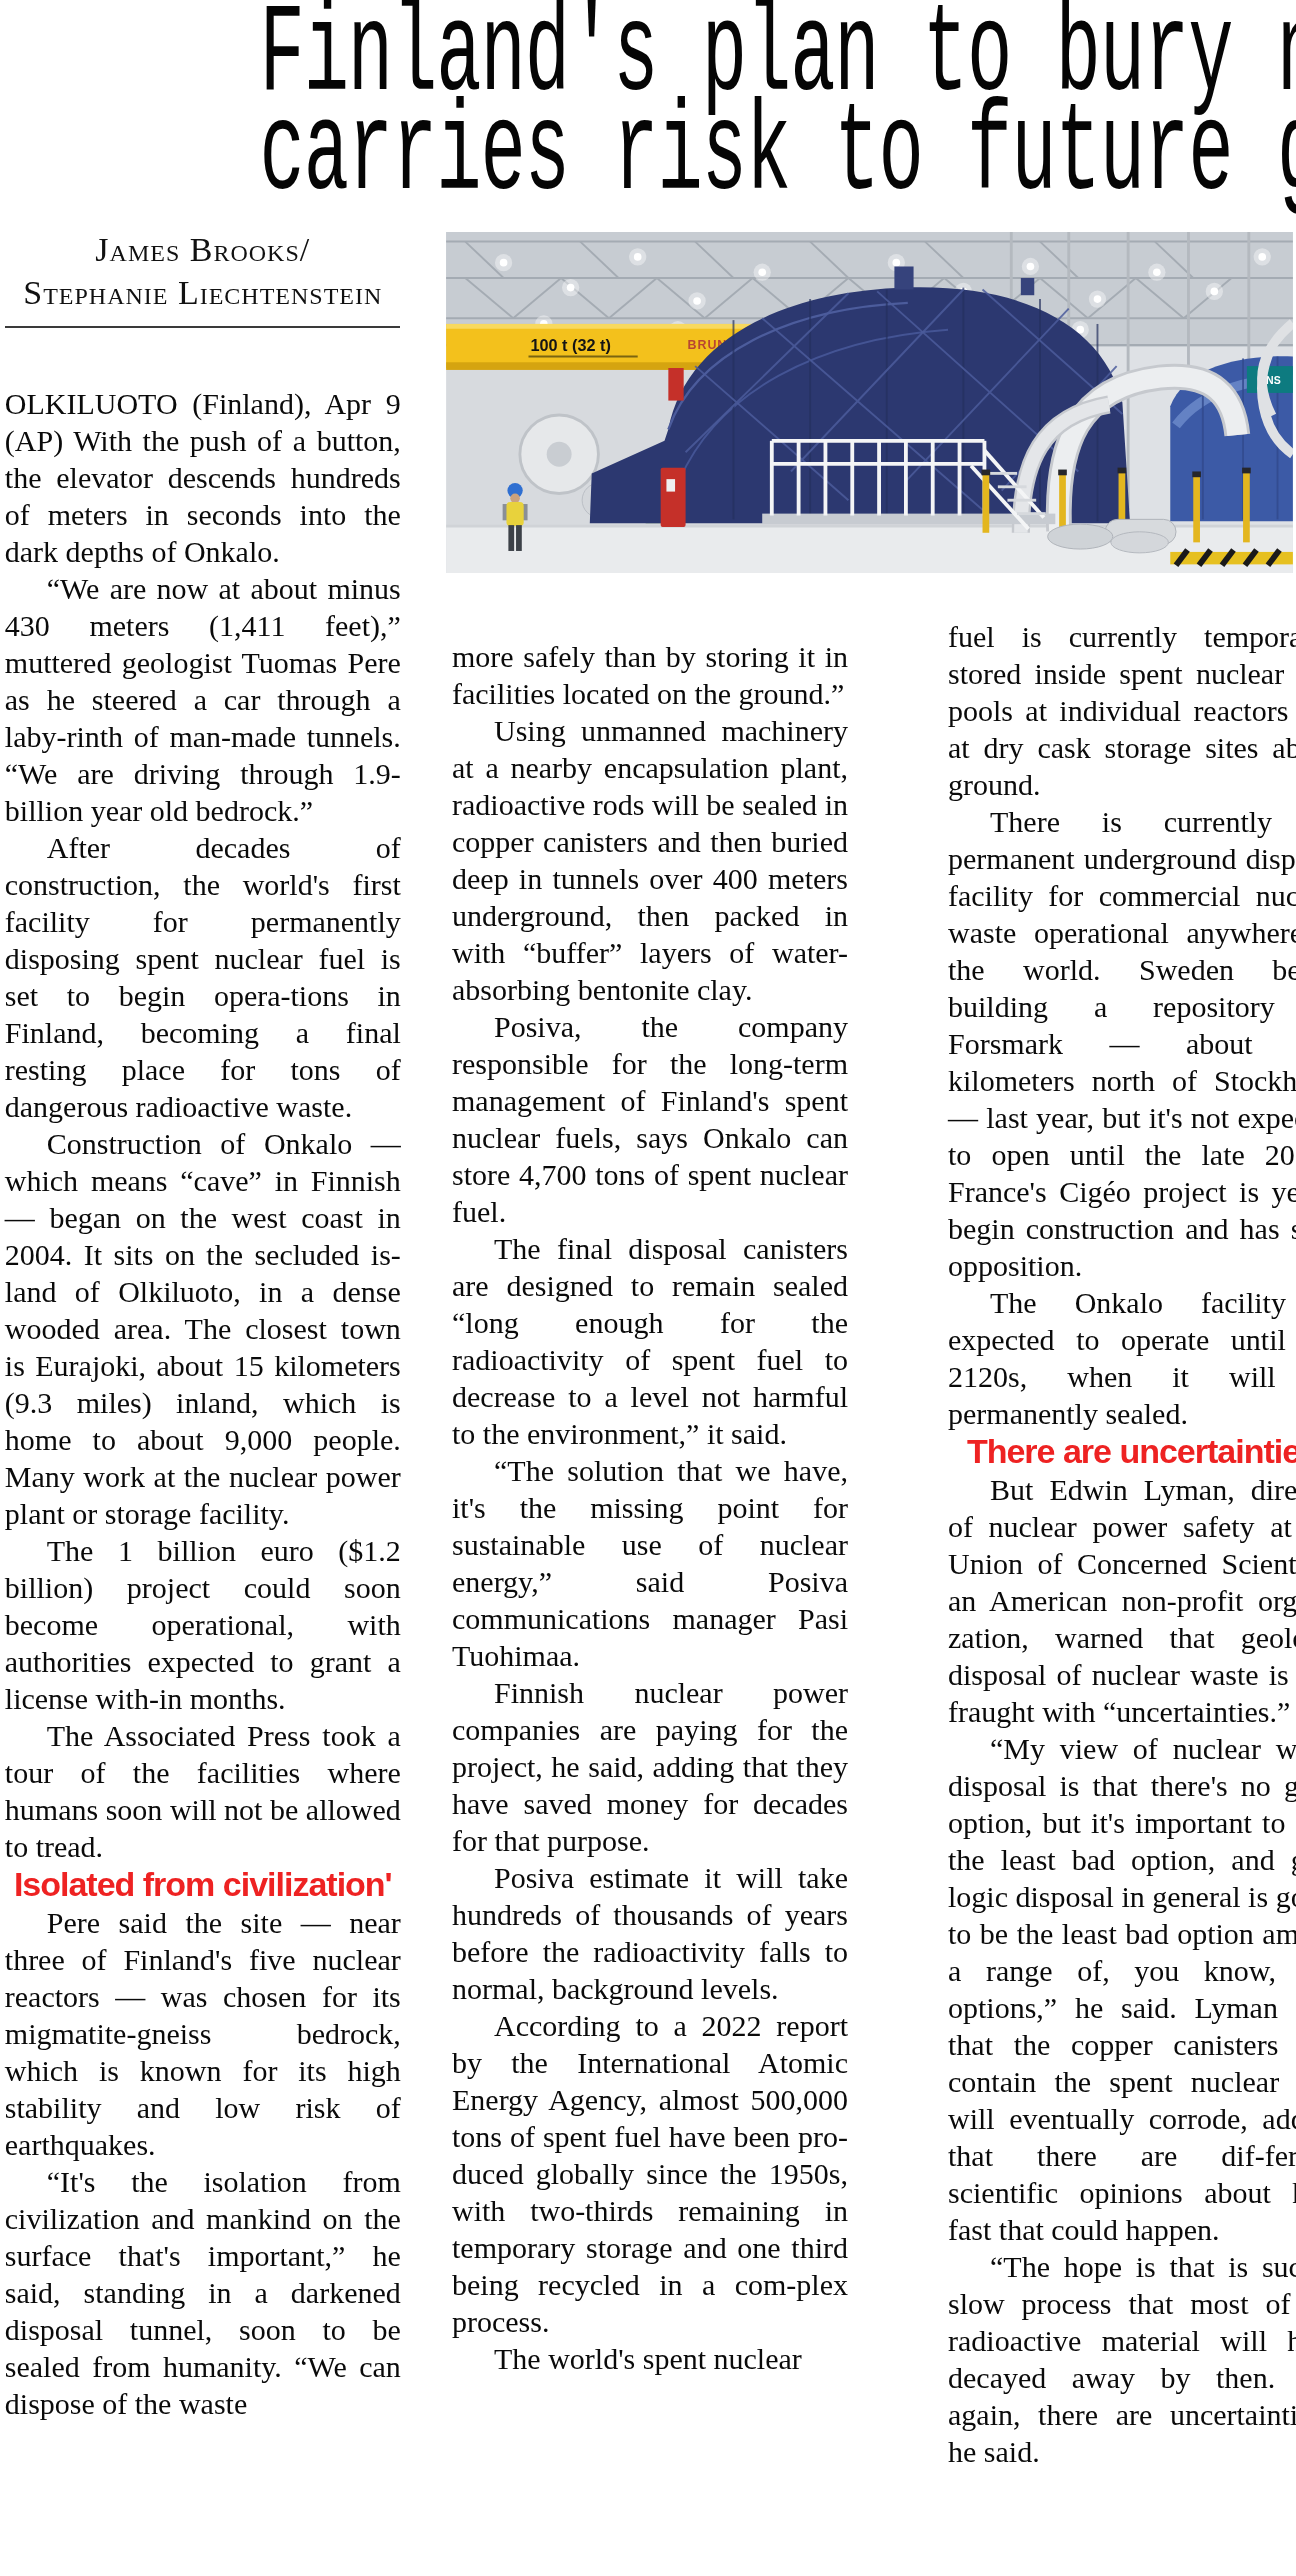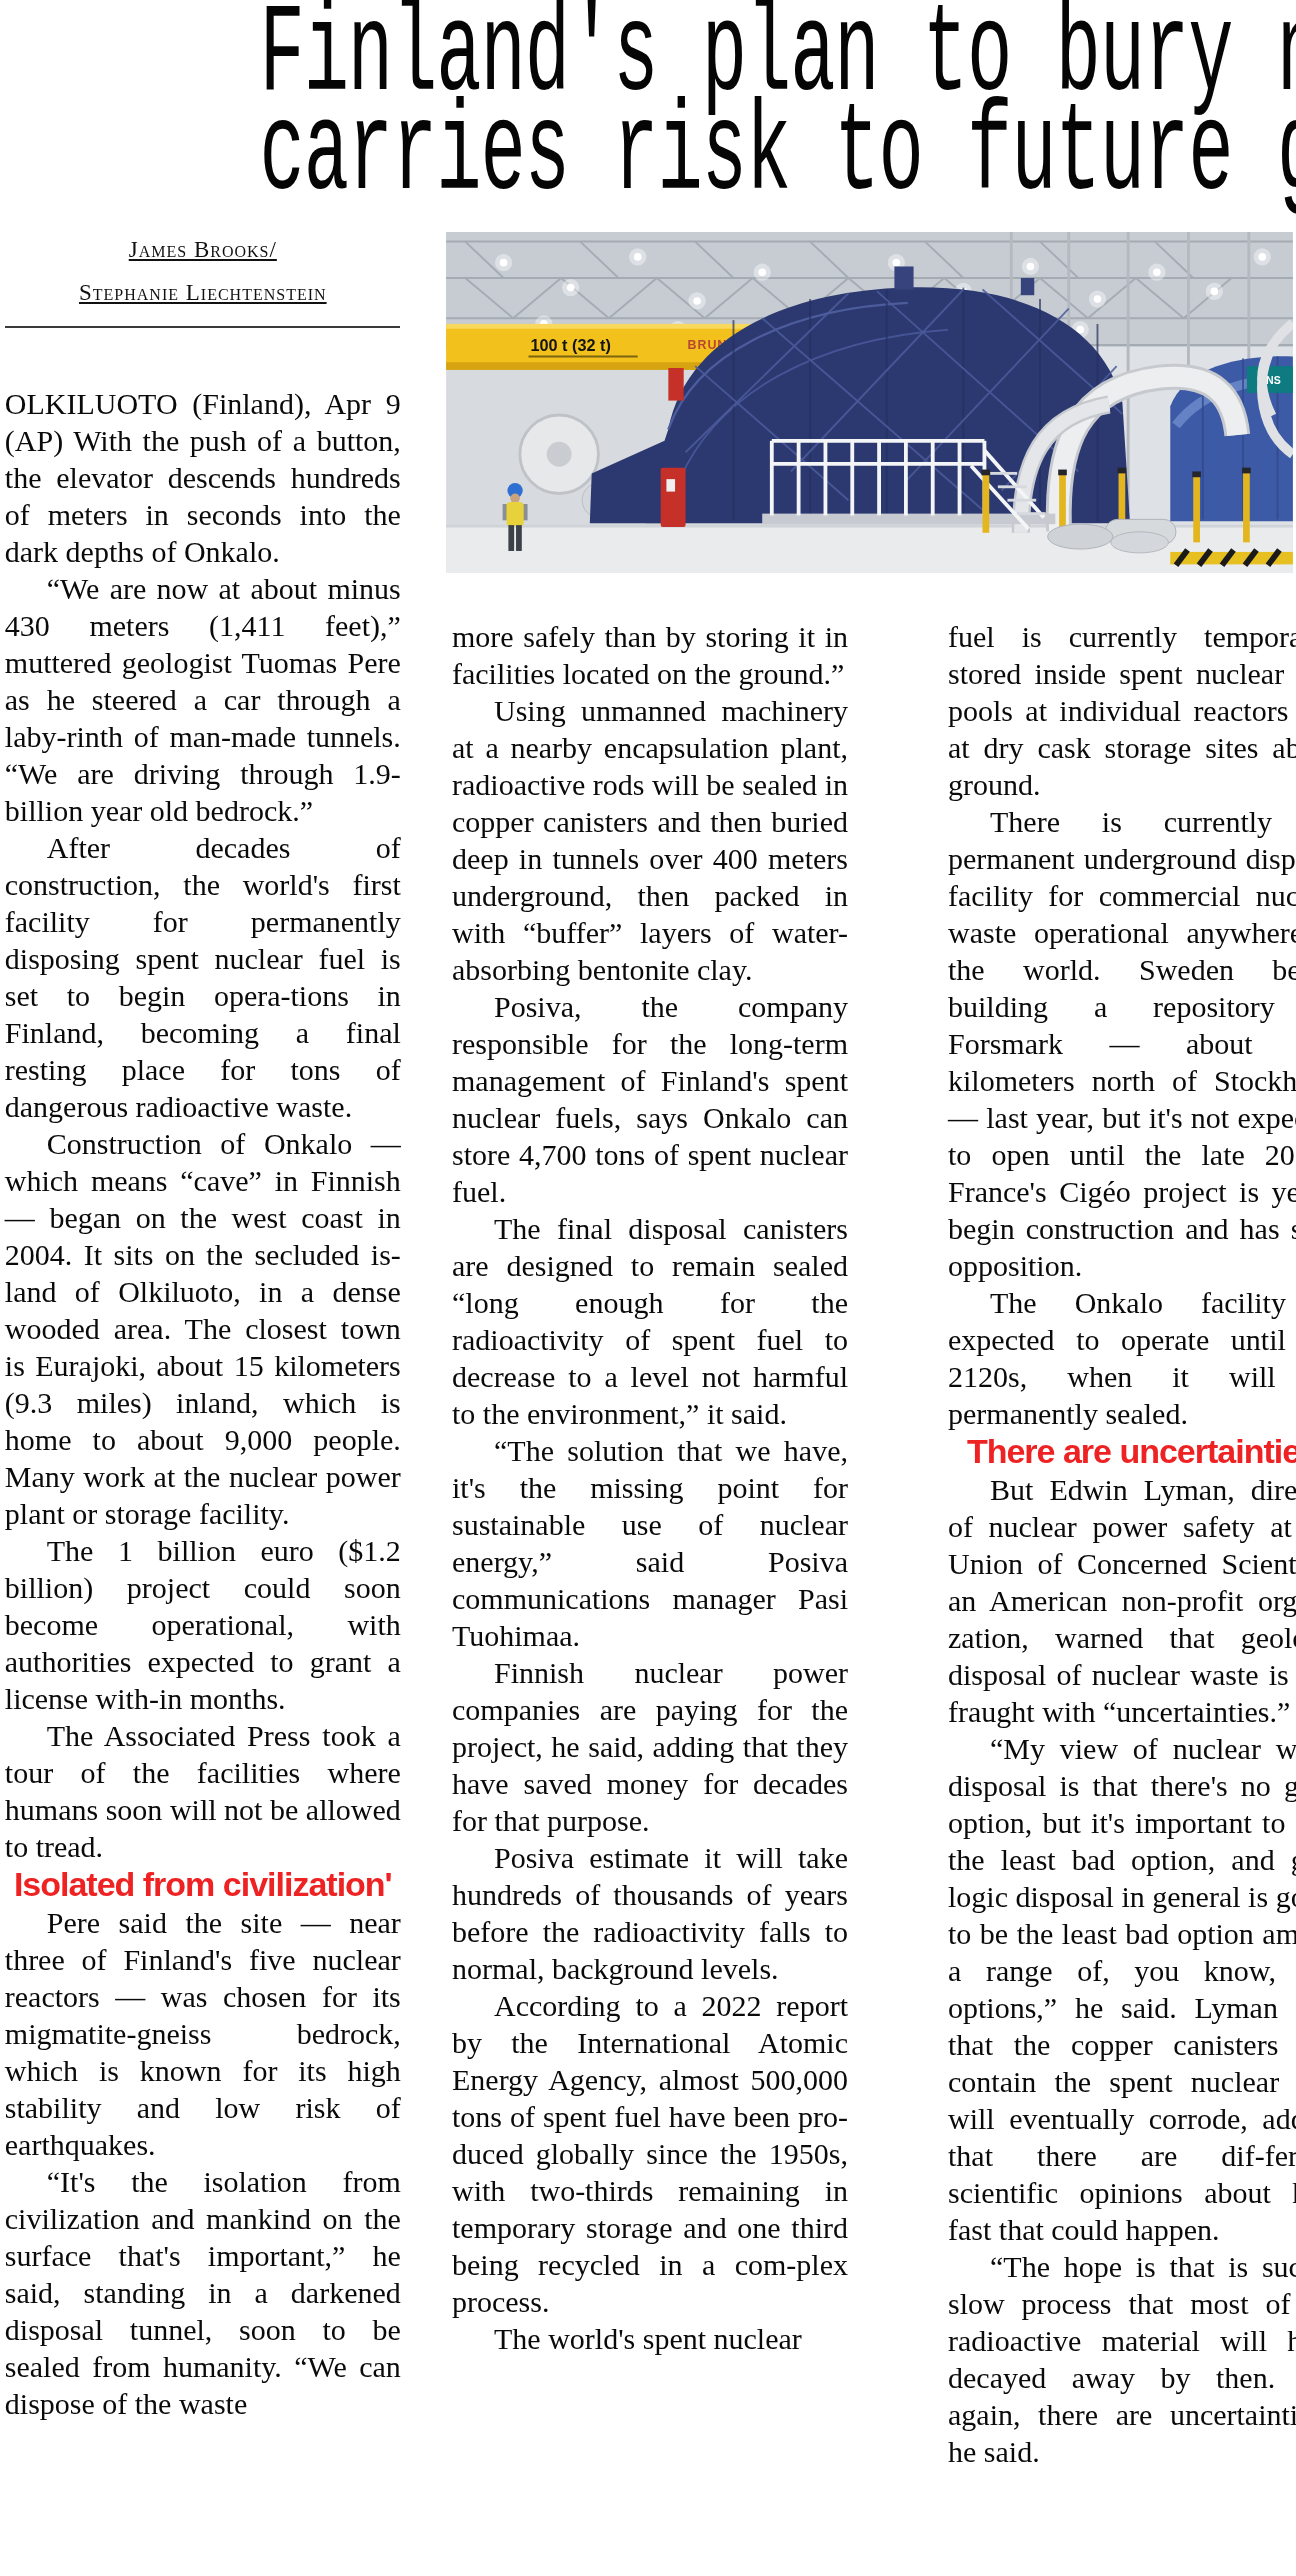--- a/index.html
+++ b/index.html
@@ -8,26 +8,26 @@
 
   
   #headline{position:absolute;top:5.7px;left:0;width:1297px;text-align:center;font-family:Liberation Mono, monospace;}
   .headline-scale{transform:scaleX(0.60);transform-origin:50% 0;
       font-size:126px;line-height:99px;letter-spacing:-1.9px;font-weight:normal;
       white-space:nowrap;color:#050505;}
 
   
   .col{position:absolute;width:396px;}
   #col1{left:4.8px;top:228px;}
-  #col2{left:452px;top:618px;}
+  #col2{left:452px;top:638px;}
   #col3{left:948px;top:618px;}
 
   
   #byline{width:396px;text-align:center;font-variant:small-caps;
-          font-size:23px;line-height:43px;letter-spacing:1px;color:#111;text-decoration:underline;}
+          font-size:34px;line-height:43px;letter-spacing:1px;color:#111;}
   #byline-rule{border:0;border-top:2.9px solid #3a3a3a;margin:11.5px 0 0 0;width:395px;}
 
   
   .textflow{width:396px;margin-top:0;}
   #col1 .textflow{margin-top:57px;}
   .textflow p{margin:0;padding:0;}
   .textflow p.body{font-size:30px;line-height:37px;text-align:justify;text-indent:42px;
                    font-family:"Liberation Serif",serif;}
   .textflow p.body.noindent{text-indent:0;}
   .textflow p.subhead{font-family:"Liberation Sans",sans-serif;font-weight:bold;

